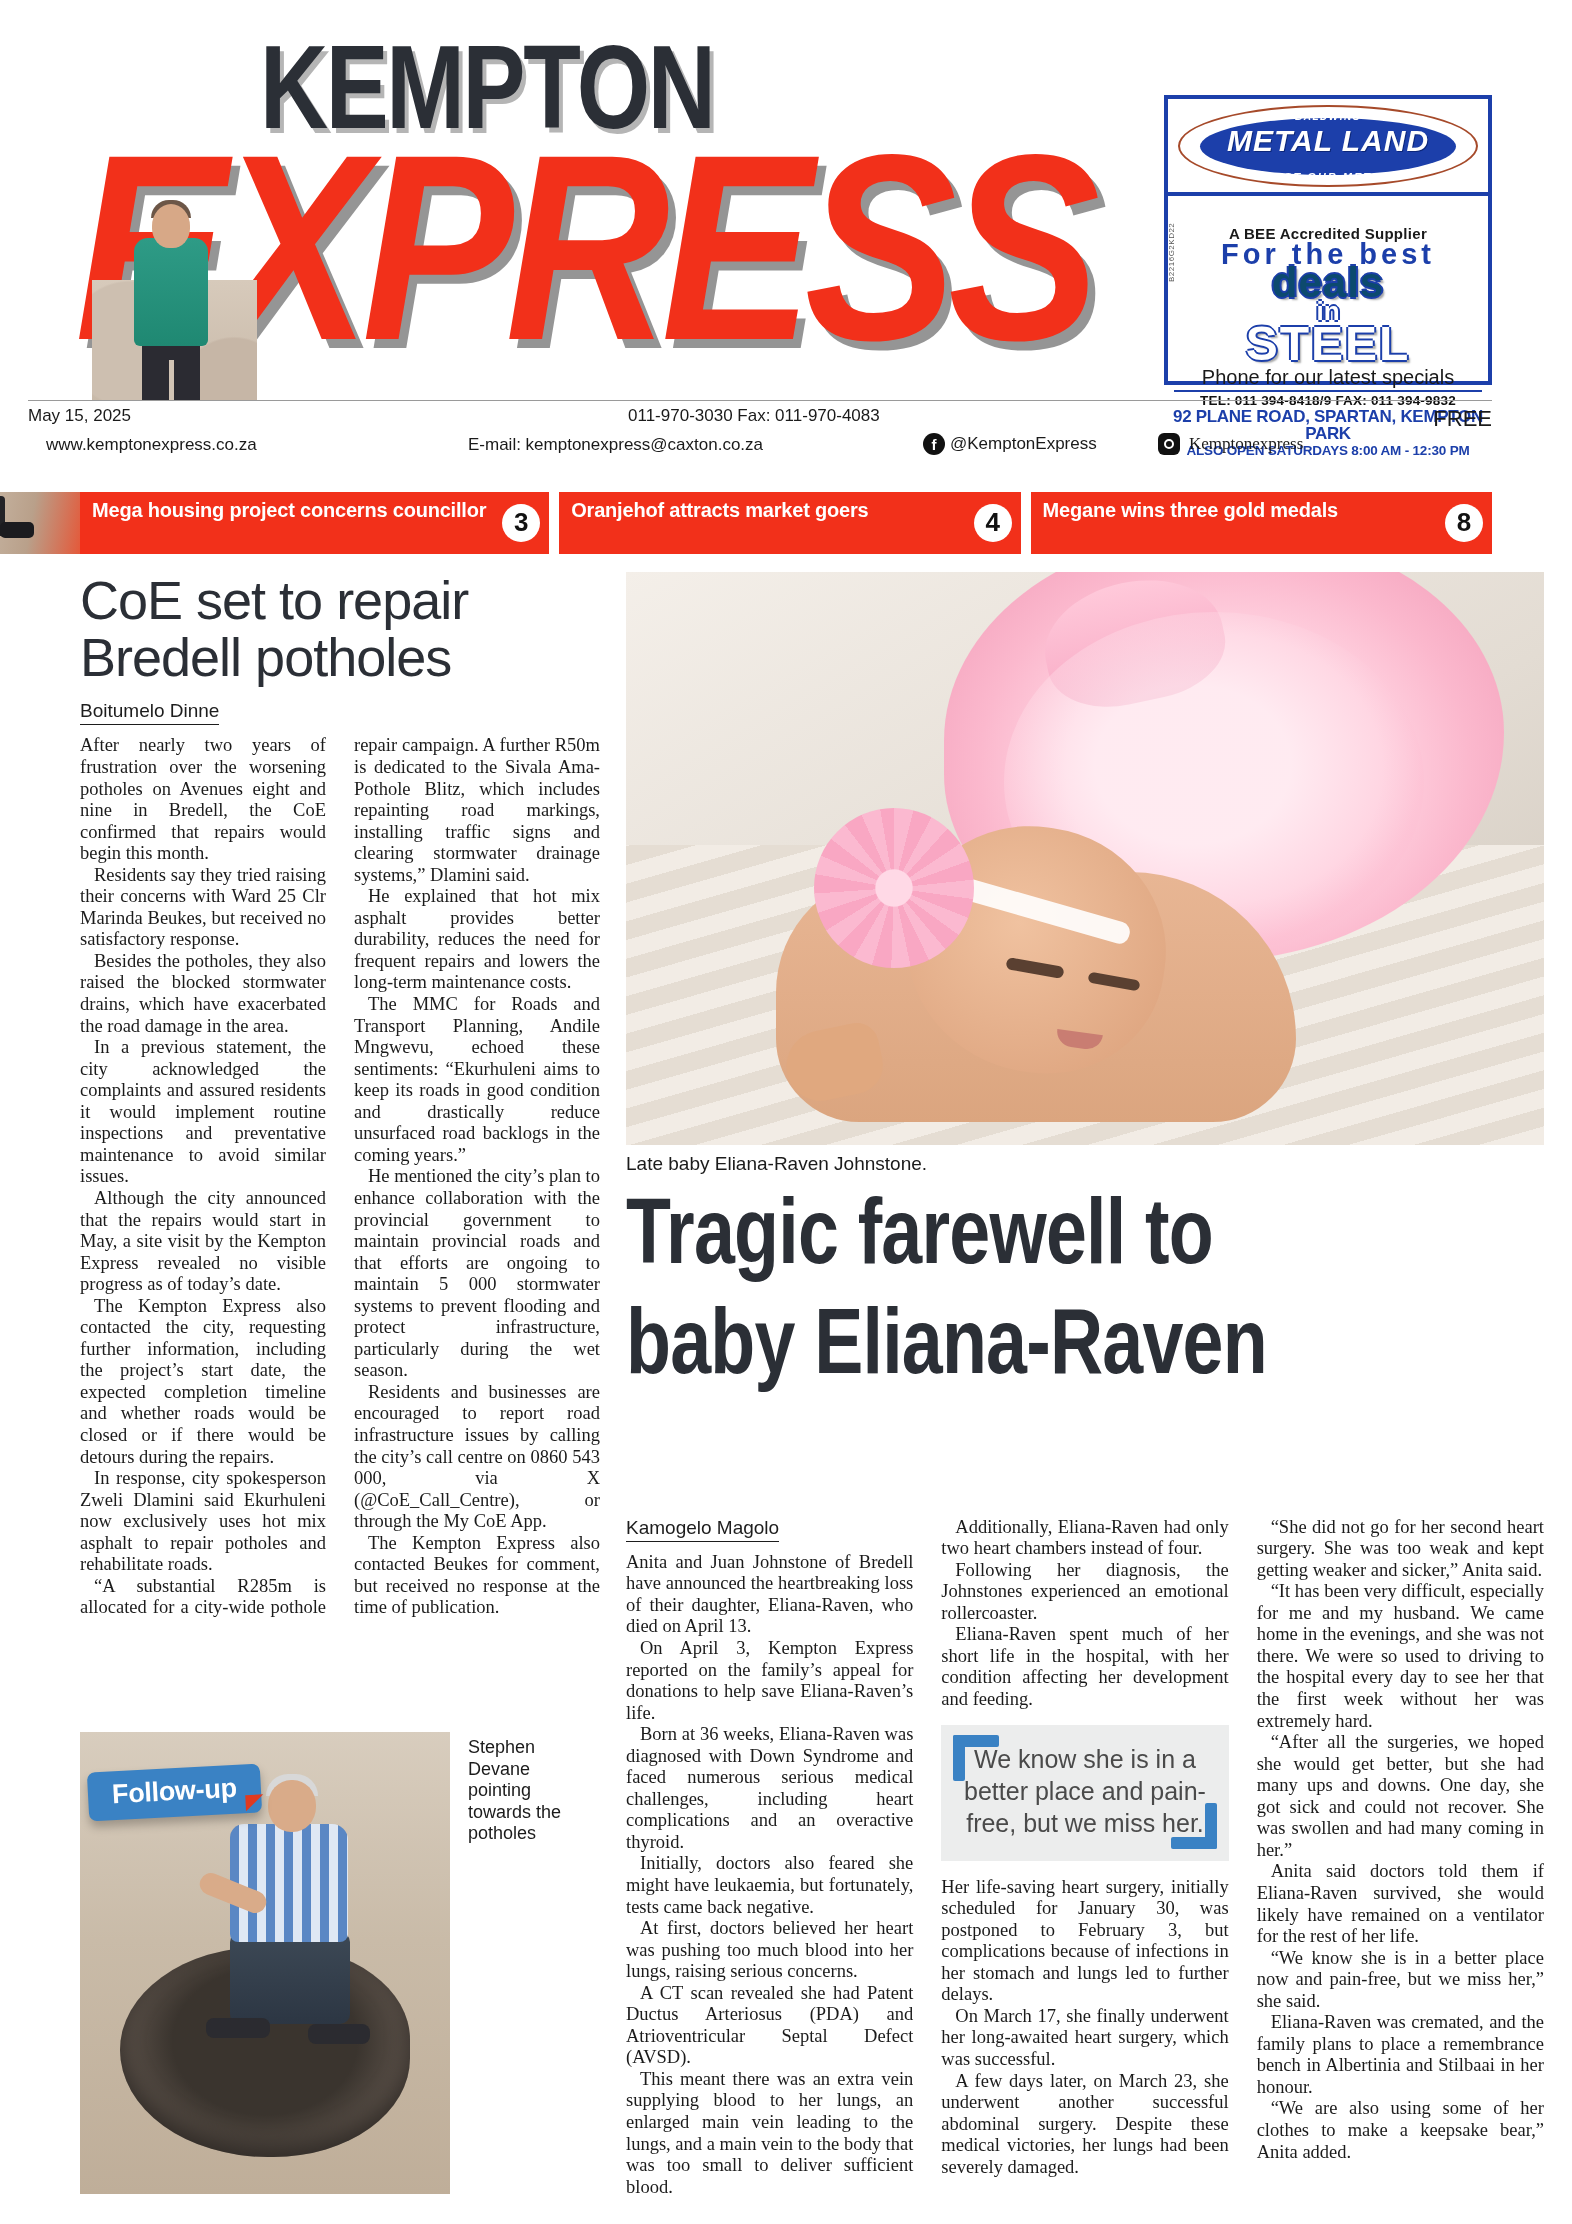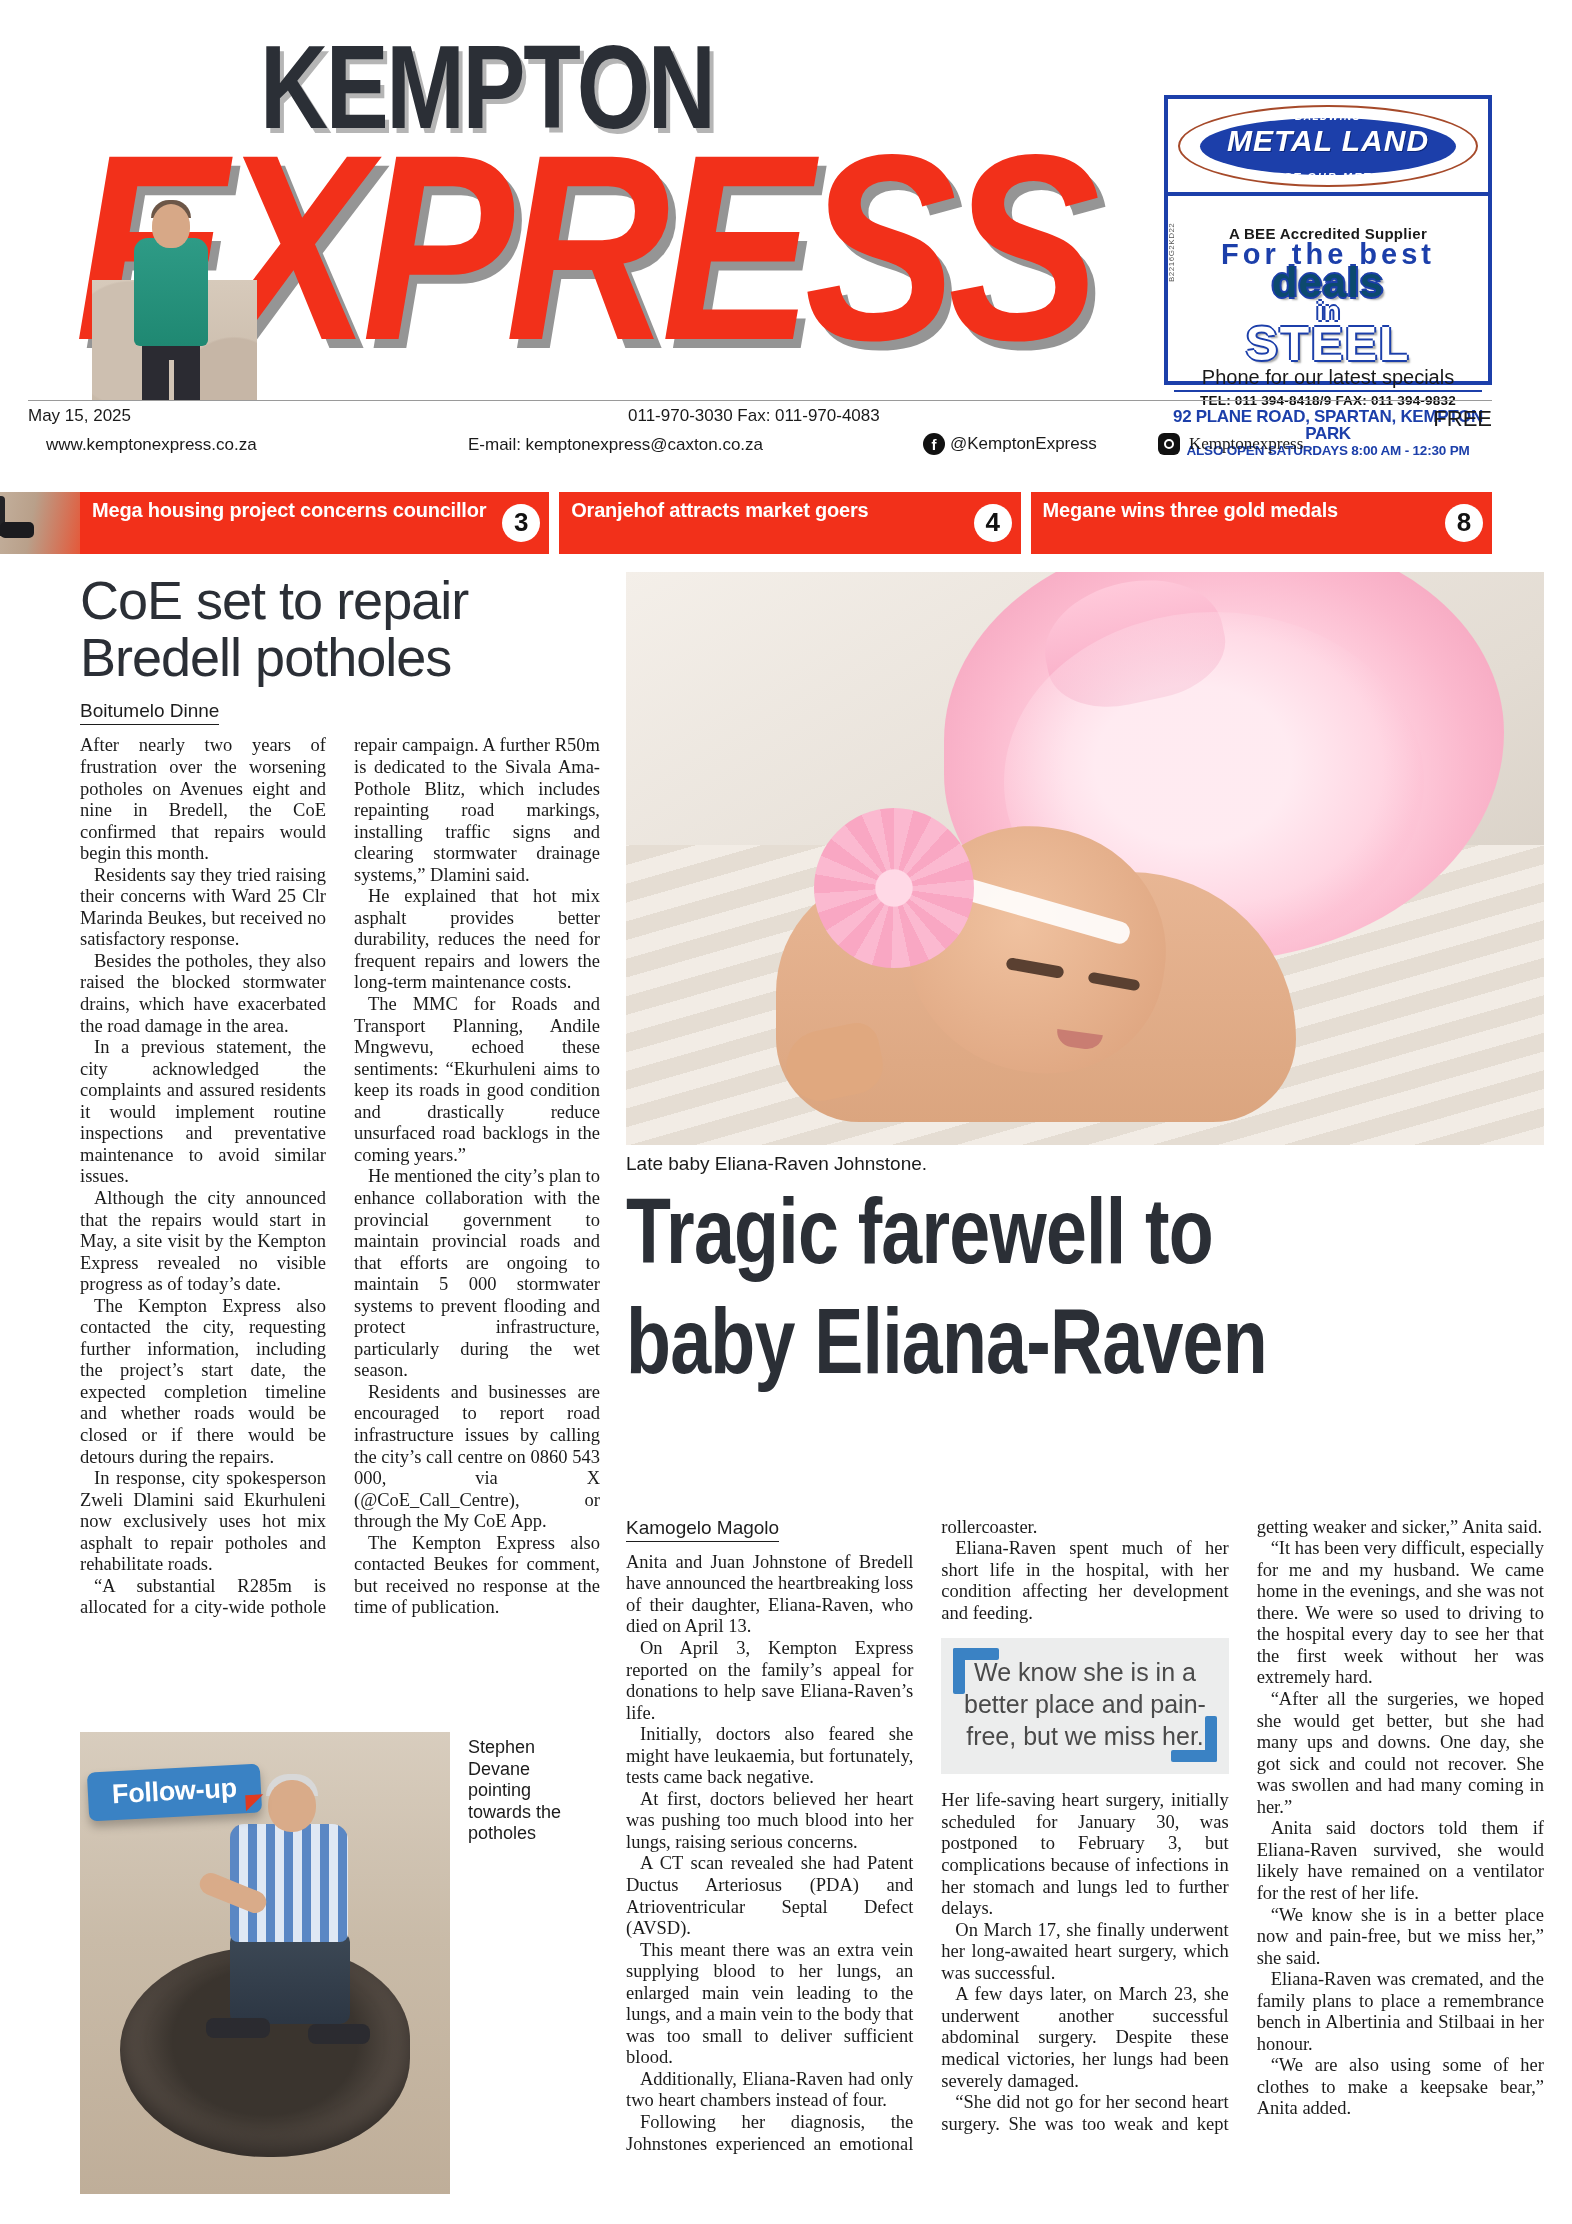--- a/index.html
+++ b/index.html
@@ -445,20 +445,21 @@
       <div class="caption">Late baby Eliana-Raven Johnstone.</div>
       <h1 class="main-head">
         <span>Tragic farewell to</span>
         <span class="l2">baby Eliana-Raven</span>
       </h1>
 
       <div class="three-col">
         <div class="byline2">Kamogelo Magolo</div>
         <p class="first">Anita and Juan Johnstone of Bredell have announced the heartbreaking loss of their daughter, Eliana-Raven, who died on April 13.</p>
         <p>On April 3, Kempton Express reported on the family’s appeal for donations to help save Eliana-Raven’s life.</p>
+        <p>Born at 36 weeks, Eliana-Raven was diagnosed with Down Syndrome and faced numerous serious medical challenges, including heart complications and an overactive thyroid.</p>
         <p>Initially, doctors also feared she might have leukaemia, but fortunately, tests came back negative.</p>
         <p>At first, doctors believed her heart was pushing too much blood into her lungs, raising serious concerns.</p>
         <p>A CT scan revealed she had Patent Ductus Arteriosus (PDA) and Atrioventricular Septal Defect (AVSD).</p>
         <p>This meant there was an extra vein supplying blood to her lungs, an enlarged main vein leading to the lungs, and a main vein to the body that was too small to deliver sufficient blood.</p>
         <p>Additionally, Eliana-Raven had only two heart chambers instead of four.</p>
         <p>Following her diagnosis, the Johnstones experienced an emotional rollercoaster.</p>
         <p>Eliana-Raven spent much of her short life in the hospital, with her condition affecting her development and feeding.</p>
 
         <div class="pullquote">
           <span class="pq-tl"></span>

